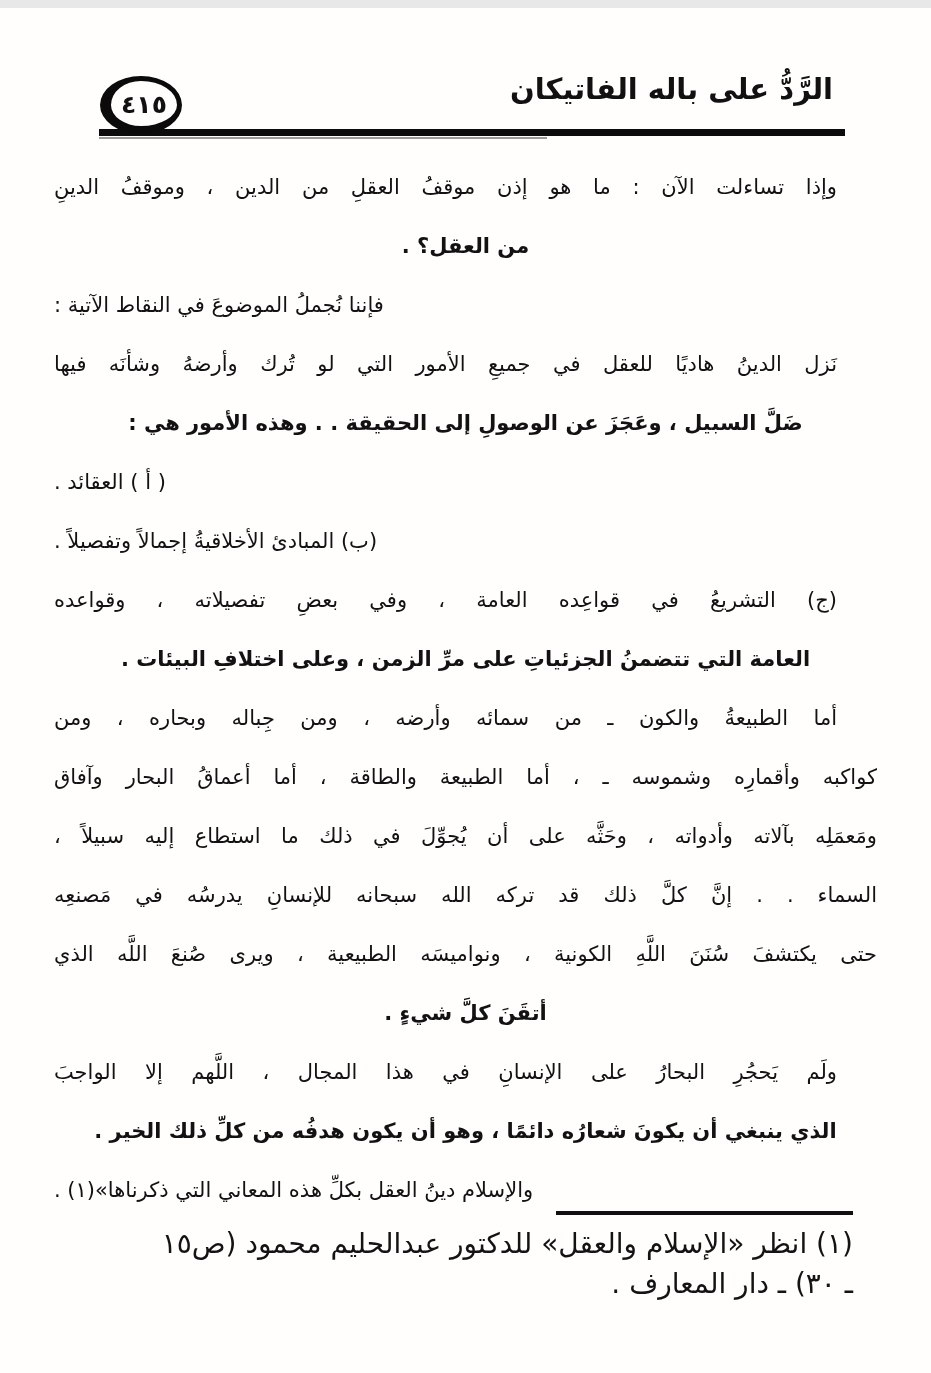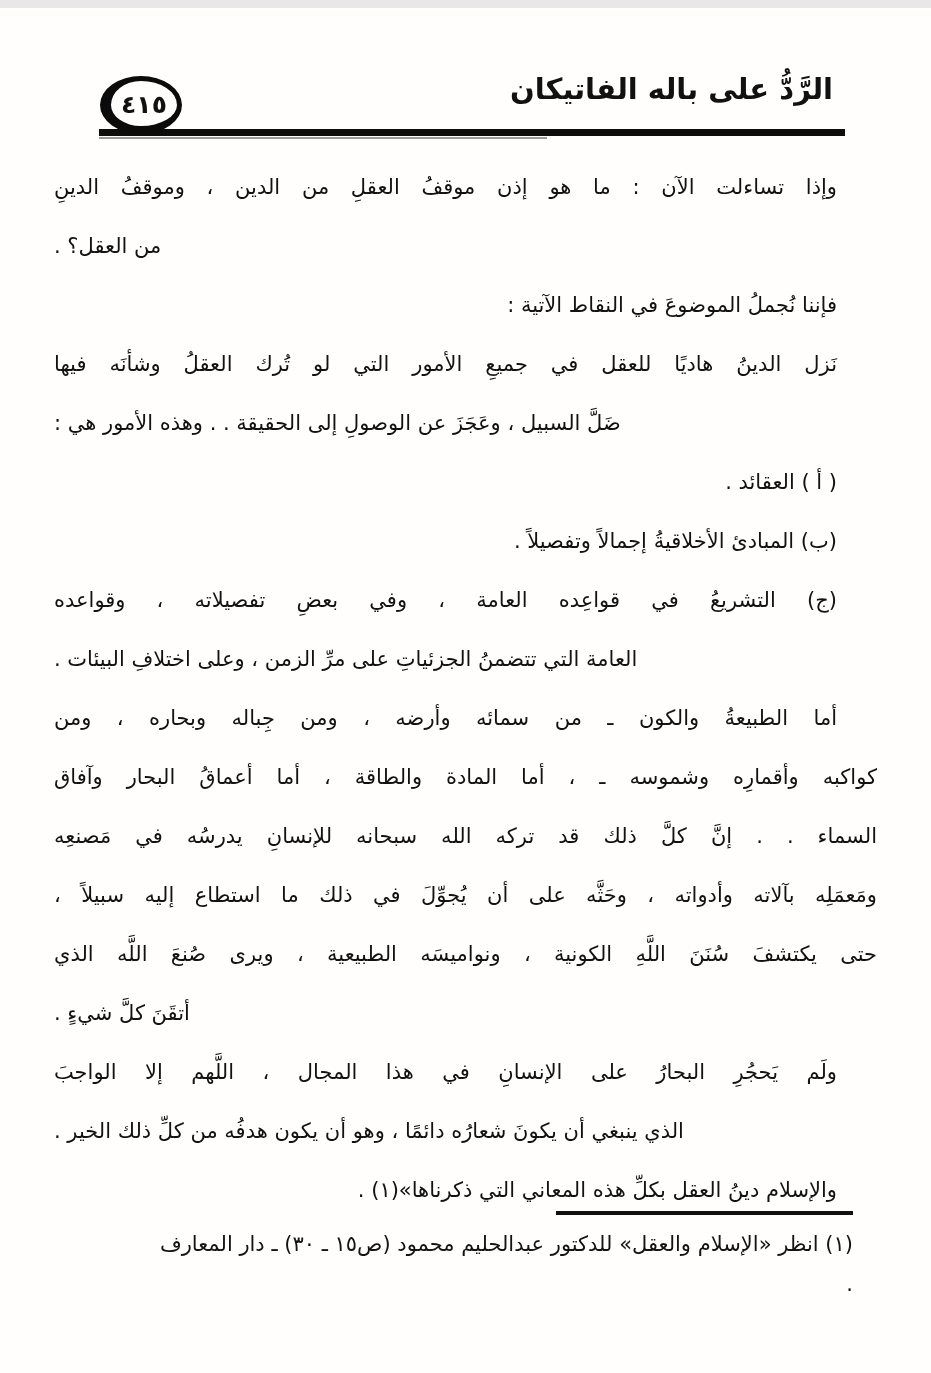--- a/index.html
+++ b/index.html
@@ -46,60 +46,60 @@
   }
   
   .body-text{
     position:absolute;top:150px;right:54px;left:54px;
     font-size:21px;line-height:59px;
     color:#121212;
   }
   .line{height:59px;overflow:visible;white-space:normal;}
   .l-justify{text-align:justify;text-align-last:justify;}
   .l-indent-justify{text-align:justify;text-align-last:justify;padding-right:40px;}
-  .l-end{text-align:left;}
-  .l-indent-end{text-align:right;padding-right:40px;}
+  .l-end{text-align:center;font-weight:bold;}
+  .l-indent-end{text-align:left;padding-right:40px;}
   
   .footnote-rule{
     position:absolute;top:1203px;right:78px;width:297px;height:4px;
     background:#101010;
   }
   .footnote{
     position:absolute;top:1216px;right:78px;left:150px;
-    font-size:21px;line-height:40px;
+    font-size:28px;line-height:40px;
     text-align:right;color:#131313;
   }
 </style>
 </head>
 <body>
 
 <div class="page">
 
   <div class="page-number-badge">
     <span>٤١٥</span>
   </div>
 
   <div class="header-title">الرَّدُّ على باله الفاتيكان</div>
 
   <div class="header-rule"></div>
 
   <main class="body-text">
       <div class="line l-indent-justify">وإذا تساءلت الآن : ما هو إذن موقفُ العقلِ من الدين ، وموقفُ الدينِ</div>
       <div class="line l-end">من العقل؟ .</div>
       <div class="line l-indent-end">فإننا نُجملُ الموضوعَ في النقاط الآتية :</div>
-      <div class="line l-indent-justify">نَزل الدينُ هاديًا للعقل في جميعِ الأمور التي لو تُرك العقلُ وشأنَه فيها</div>
+      <div class="line l-indent-justify">نَزل الدينُ هاديًا للعقل في جميعِ الأمور التي لو تُرك وأرضهُ وشأنَه فيها</div>
       <div class="line l-end">ضَلَّ السبيل ، وعَجَزَ عن الوصولِ إلى الحقيقة . . وهذه الأمور هي :</div>
       <div class="line l-indent-end">( أ ) العقائد .</div>
       <div class="line l-indent-end">(ب) المبادئ الأخلاقيةُ إجمالاً وتفصيلاً .</div>
       <div class="line l-indent-justify">(ج) التشريعُ في قواعِده العامة ، وفي بعضِ تفصيلاته ، وقواعده</div>
       <div class="line l-end">العامة التي تتضمنُ الجزئياتِ على مرِّ الزمن ، وعلى اختلافِ البيئات .</div>
       <div class="line l-indent-justify">أما الطبيعةُ والكون ـ من سمائه وأرضه ، ومن جِباله وبحاره ، ومن</div>
-      <div class="line l-justify">كواكبه وأقمارِه وشموسه ـ ، أما المادة والطاقة ، أما أعماقُ البحار وآفاق</div>
+      <div class="line l-justify">كواكبه وأقمارِه وشموسه ـ ، أما الطبيعة والطاقة ، أما أعماقُ البحار وآفاق</div>
+      <div class="line l-justify">ومَعمَلِه بآلاته وأدواته ، وحَثَّه على أن يُجوِّلَ في ذلك ما استطاع إليه سبيلاً ،</div>
       <div class="line l-justify">السماء . . إنَّ كلَّ ذلك قد تركه الله سبحانه للإنسانِ يدرسُه في مَصنعِه</div>
-      <div class="line l-justify">ومَعمَلِه بآلاته وأدواته ، وحَثَّه على أن يُجوِّلَ في ذلك ما استطاع إليه سبيلاً ،</div>
       <div class="line l-justify">حتى يكتشفَ سُنَنَ اللَّهِ الكونية ، ونواميسَه الطبيعية ، ويرى صُنعَ اللَّه الذي</div>
       <div class="line l-end">أتقَنَ كلَّ شيءٍ .</div>
       <div class="line l-indent-justify">ولَم يَحجُرِ البحارُ على الإنسانِ في هذا المجال ، اللَّهم إلا الواجبَ</div>
       <div class="line l-end">الذي ينبغي أن يكونَ شعارُه دائمًا ، وهو أن يكون هدفُه من كلِّ ذلك الخير .</div>
       <div class="line l-indent-end">والإسلام دينُ العقل بكلِّ هذه المعاني التي ذكرناها»(١) .</div>
     </main>
 
   <div class="footnote-rule"></div>
 
   <div class="footnote">(١) انظر «الإسلام والعقل» للدكتور عبدالحليم محمود (ص١٥ ـ ٣٠) ـ دار المعارف .</div>

